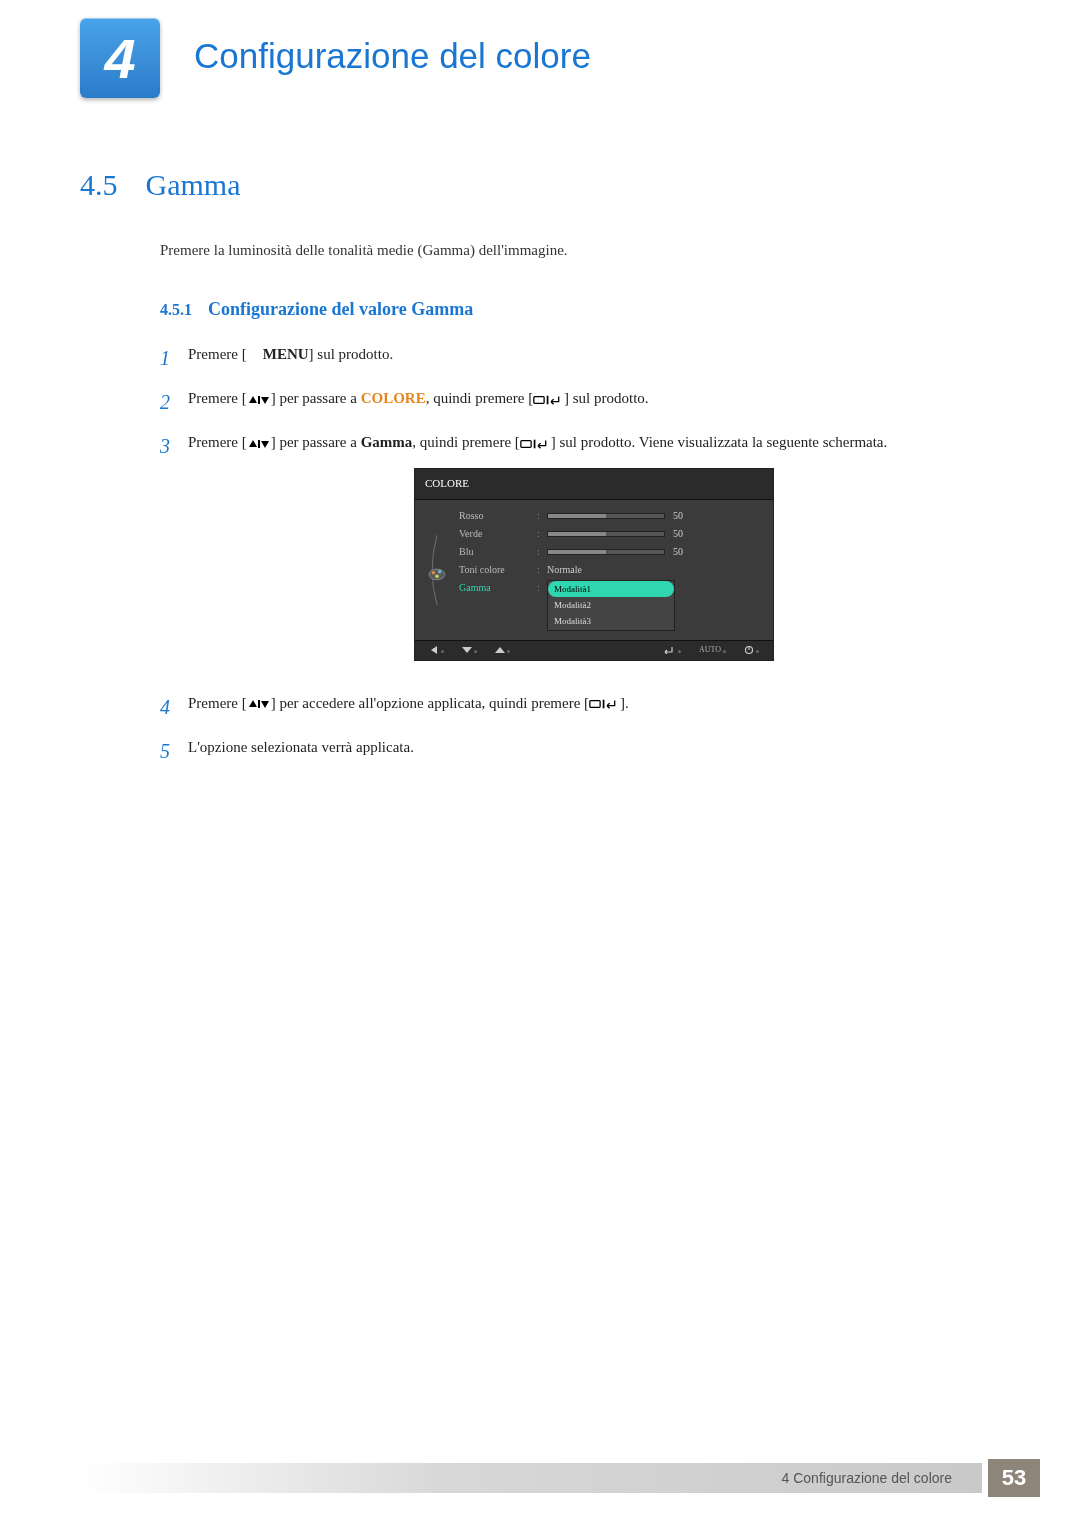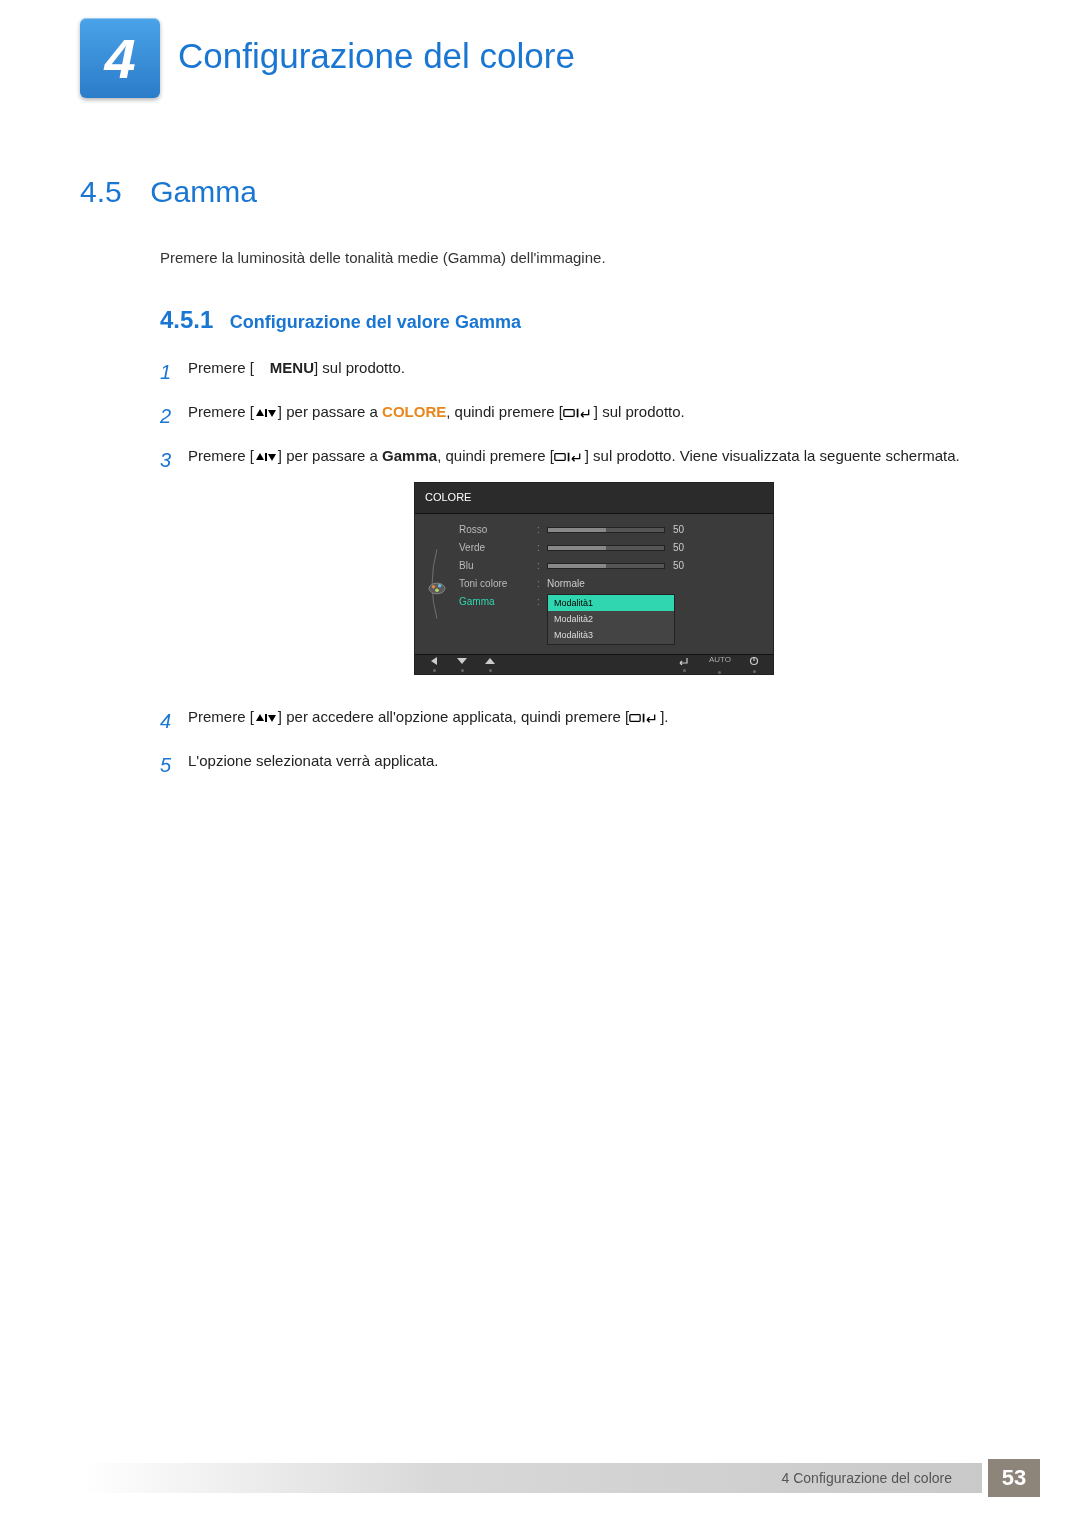--- a/index.html
+++ b/index.html
@@ -18,39 +18,39 @@
     background: linear-gradient(to bottom, #4aa3e8, #2b7cc9);
     border-radius: 6px;
     display: flex; align-items: center; justify-content: center;
     box-shadow: 0 2px 4px rgba(0,0,0,0.3), inset 0 1px 0 rgba(255,255,255,0.4);
   }
   .chapter-badge span {
     color: #fff; font-size: 56px; font-weight: bold; font-style: italic;
   }
   .chapter-title {
     position: absolute;
-    top: 36px; left: 178px;
+    top: 36px; left: 194px;
     font-size: 35px;
     color: #1976d2;
     font-weight: normal;
   }
   .content {
     position: absolute;
-    top: 175px; left: 80px; right: 80px;
+    top: 168px; left: 80px; right: 80px; font-family: Liberation Serif, serif;
   }
   .section-num {
     font-size: 30px; color: #1976d2; font-weight: normal;
   }
   .section-title {
     font-size: 30px; color: #1976d2; font-weight: normal; margin-left: 24px;
   }
   .section-row { margin-bottom: 40px; }
   .intro { font-size: 15px; color: #333; margin: 0 0 40px 80px; }
   .subsection-row { margin: 0 0 22px 80px; }
-  .subsection-num { font-size: 24px; color: #1976d2; font-weight: bold; }
+  .subsection-num { font-size: 16px; color: #1976d2; font-weight: bold; }
   .subsection-title { font-size: 18px; color: #1976d2; font-weight: bold; margin-left: 12px; }
   .steps { margin-left: 80px; }
   .step { display: flex; align-items: flex-start; margin-bottom: 12px; font-size: 15px; line-height: 1.6; }
   .step-num { font-style: italic; font-size: 20px; color: #1976d2; width: 28px; flex-shrink: 0; }
   .step-text { flex: 1; color: #222; }
   .kw-menu { font-weight: bold; padding-left: 16px; }
   .kw-orange { color: #e8861b; font-weight: bold; }
   .kw-bold { font-weight: bold; }
   .icon-updown, .icon-source {
     display: inline-flex; align-items: center; vertical-align: middle;
@@ -82,30 +82,30 @@
   .osd-val { flex:1; display:flex; align-items:center; }
   .osd-bar {
     width: 118px; height: 6px; background: #555; border: 1px solid #222; position: relative;
   }
   .osd-bar-fill { position:absolute; left:0; top:0; bottom:0; width:50%; background:#888; }
   .osd-num { margin-left: 8px; color:#ccc; }
   .osd-text { color:#ccc; }
   .osd-dropdown {
     background:#444; border:1px solid #222; width: 128px;
   }
-  .osd-dropdown .opt { padding: 1px 6px; font-size:9px; color:#ddd; }
+  .osd-dropdown .opt { padding: 1px 6px; font-size:9px; color:#ddd;border-radius:8px; }
   .osd-dropdown .opt.sel { background:#2fd6b0; color:#000; }
   .osd-footer {
     background:#2b2b2b; border-top:1px solid #111; height:20px;
     display:flex; align-items:center; justify-content:space-between;
     padding: 0 14px; color:#aaa; font-size:8px;
   }
   .osd-footer .grp { display:flex; gap:18px; align-items:center; }
   .osd-footer .dot { width:3px; height:3px; background:#666; border-radius:50%; margin-top:2px; }
-  .osd-footer .btn { display:flex; flex-direction:column; align-items:center; gap:2px; }
+  .osd-footer .btn { display:flex; flex-direction:row; align-items:center; gap:2px; }
 
   
   .page-footer {
     position:absolute; bottom: 30px; left: 80px; right: 40px; height: 38px;
     display:flex; align-items:center;
   }
   .footer-bar {
     flex:1; height: 30px;
     background: linear-gradient(to right, #fff 0%, #d8d8d8 40%, #c9c9c9 100%);
     display:flex; align-items:center; justify-content:flex-end;

